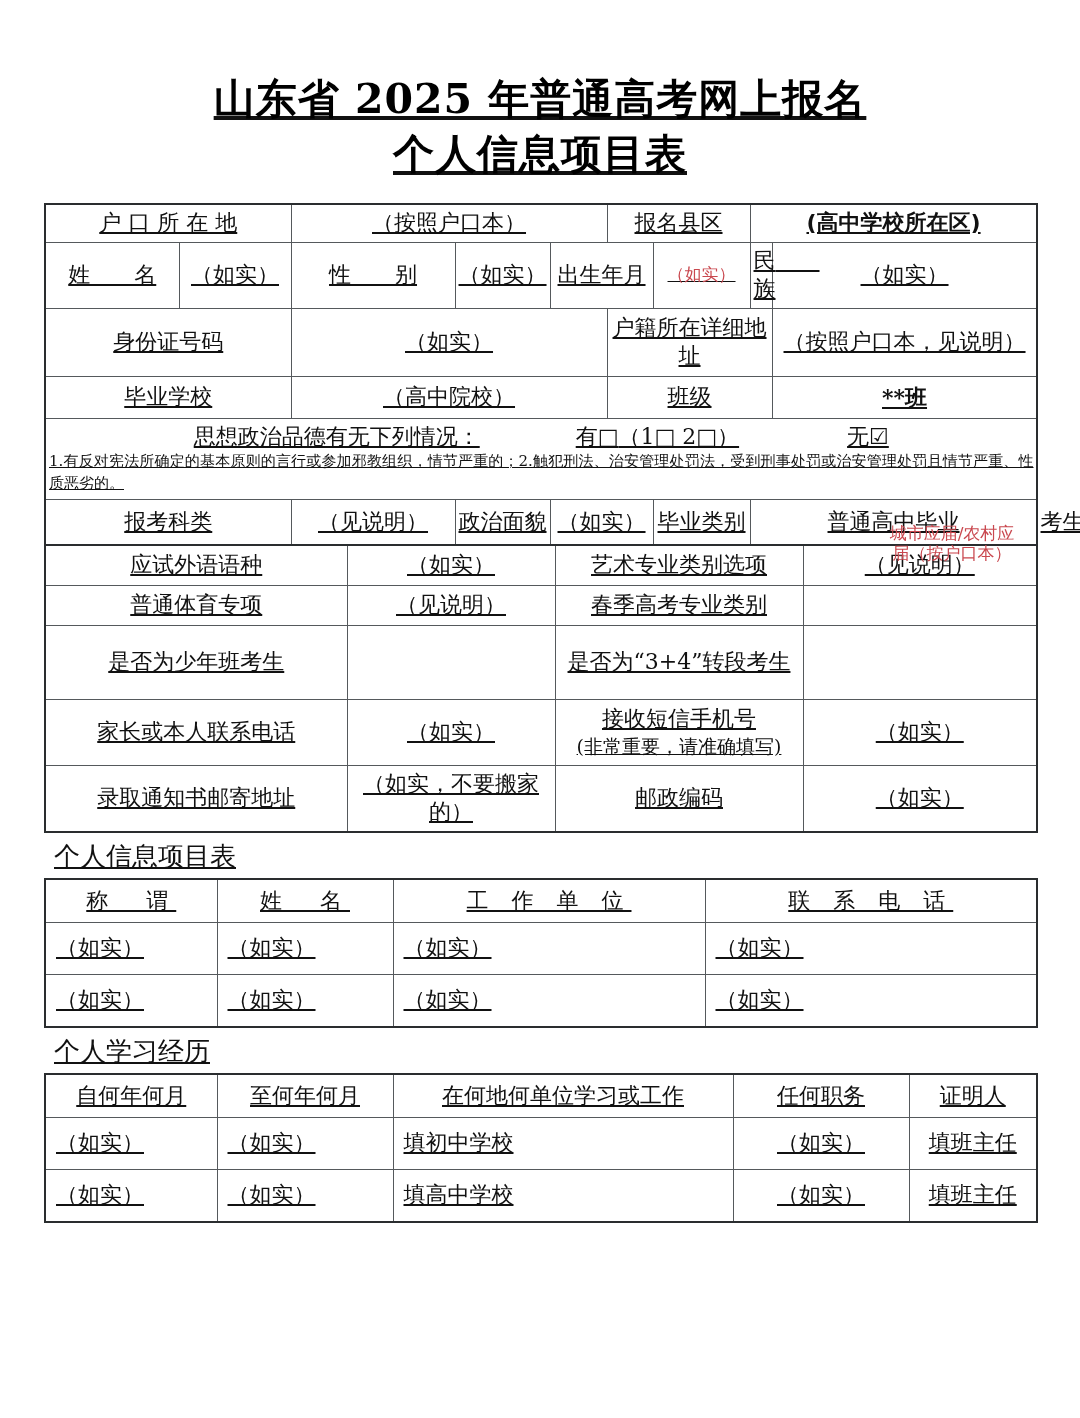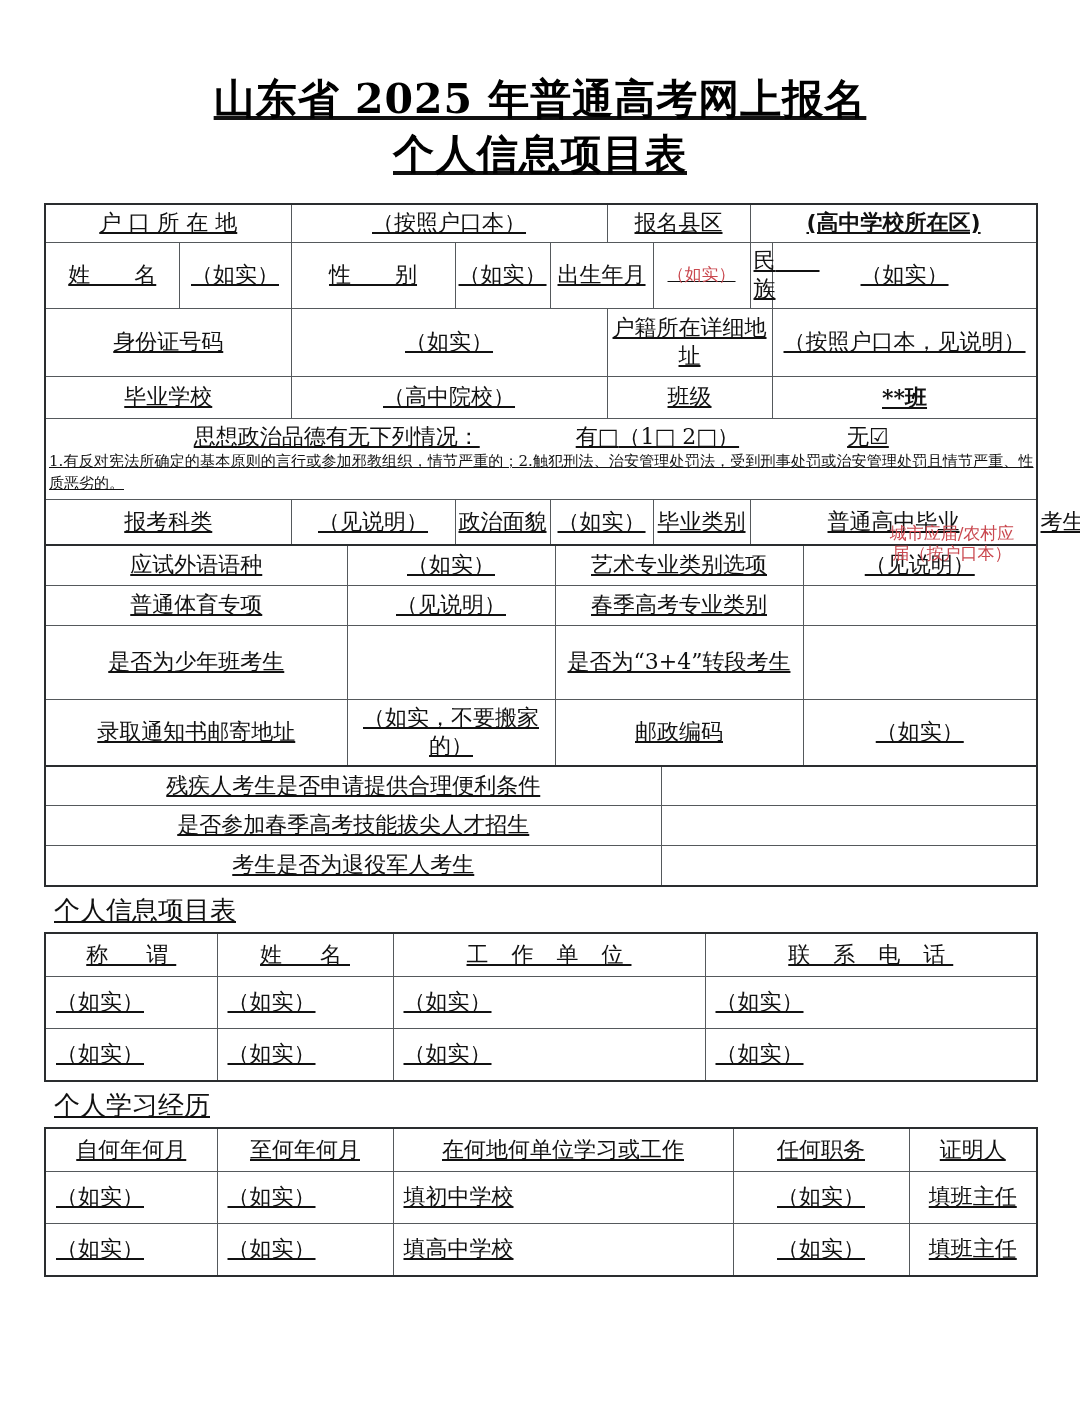--- a/index.html
+++ b/index.html
@@ -212,51 +212,40 @@
       <td></td>
     </tr>
 
     <tr style="height:74px;">
       <td>是否为少年班考生</td>
       <td></td>
       <td>是否为“3+4”转段考生</td>
       <td></td>
     </tr>
 
+    <tr style="height:66px;">
+      <td class="fs21">家长或本人联系电话</td>
+      <td class="red fs20">（如实）</td>
+      <td>
+        <span style="display:block;">接收短信手机号</span>
+        <span style="display:block;font-size:19px;">(非常重要，请准确填写)</span>
+      </td>
+      <td class="red fs20">（如实）</td>
+    </tr>
 
     <tr style="height:40px;">
       <td class="fs21">录取通知书邮寄地址</td>
       <td class="red fs19">（如实，不要搬家的）</td>
       <td>邮政编码</td>
       <td class="red fs20">（如实）</td>
     </tr>
 
   </tbody>
     </table>
 
-  <table class="form outer-border" style="margin-top:-2px;">
-    <colgroup>
-      <col style="width:616px">
-      <col style="width:376px">
-    </colgroup>
-    <tbody>
-        <tr style="height:40px;">
-      <td>残疾人考生是否申请提供合理便利条件</td>
-      <td></td>
-    </tr>
-    <tr style="height:40px;">
-      <td>是否参加春季高考技能拔尖人才招生</td>
-      <td></td>
-    </tr>
-    <tr style="height:40px;">
-      <td>考生是否为退役军人考生</td>
-      <td></td>
-    </tr>
-  </tbody>
-    </table>
 
   <div class="section-heading">个人信息项目表</div>
 
   <table class="form outer-border">
     <colgroup>
       <col style="width:172px">
       <col style="width:176px">
       <col style="width:312px">
       <col style="width:332px">
     </colgroup>

